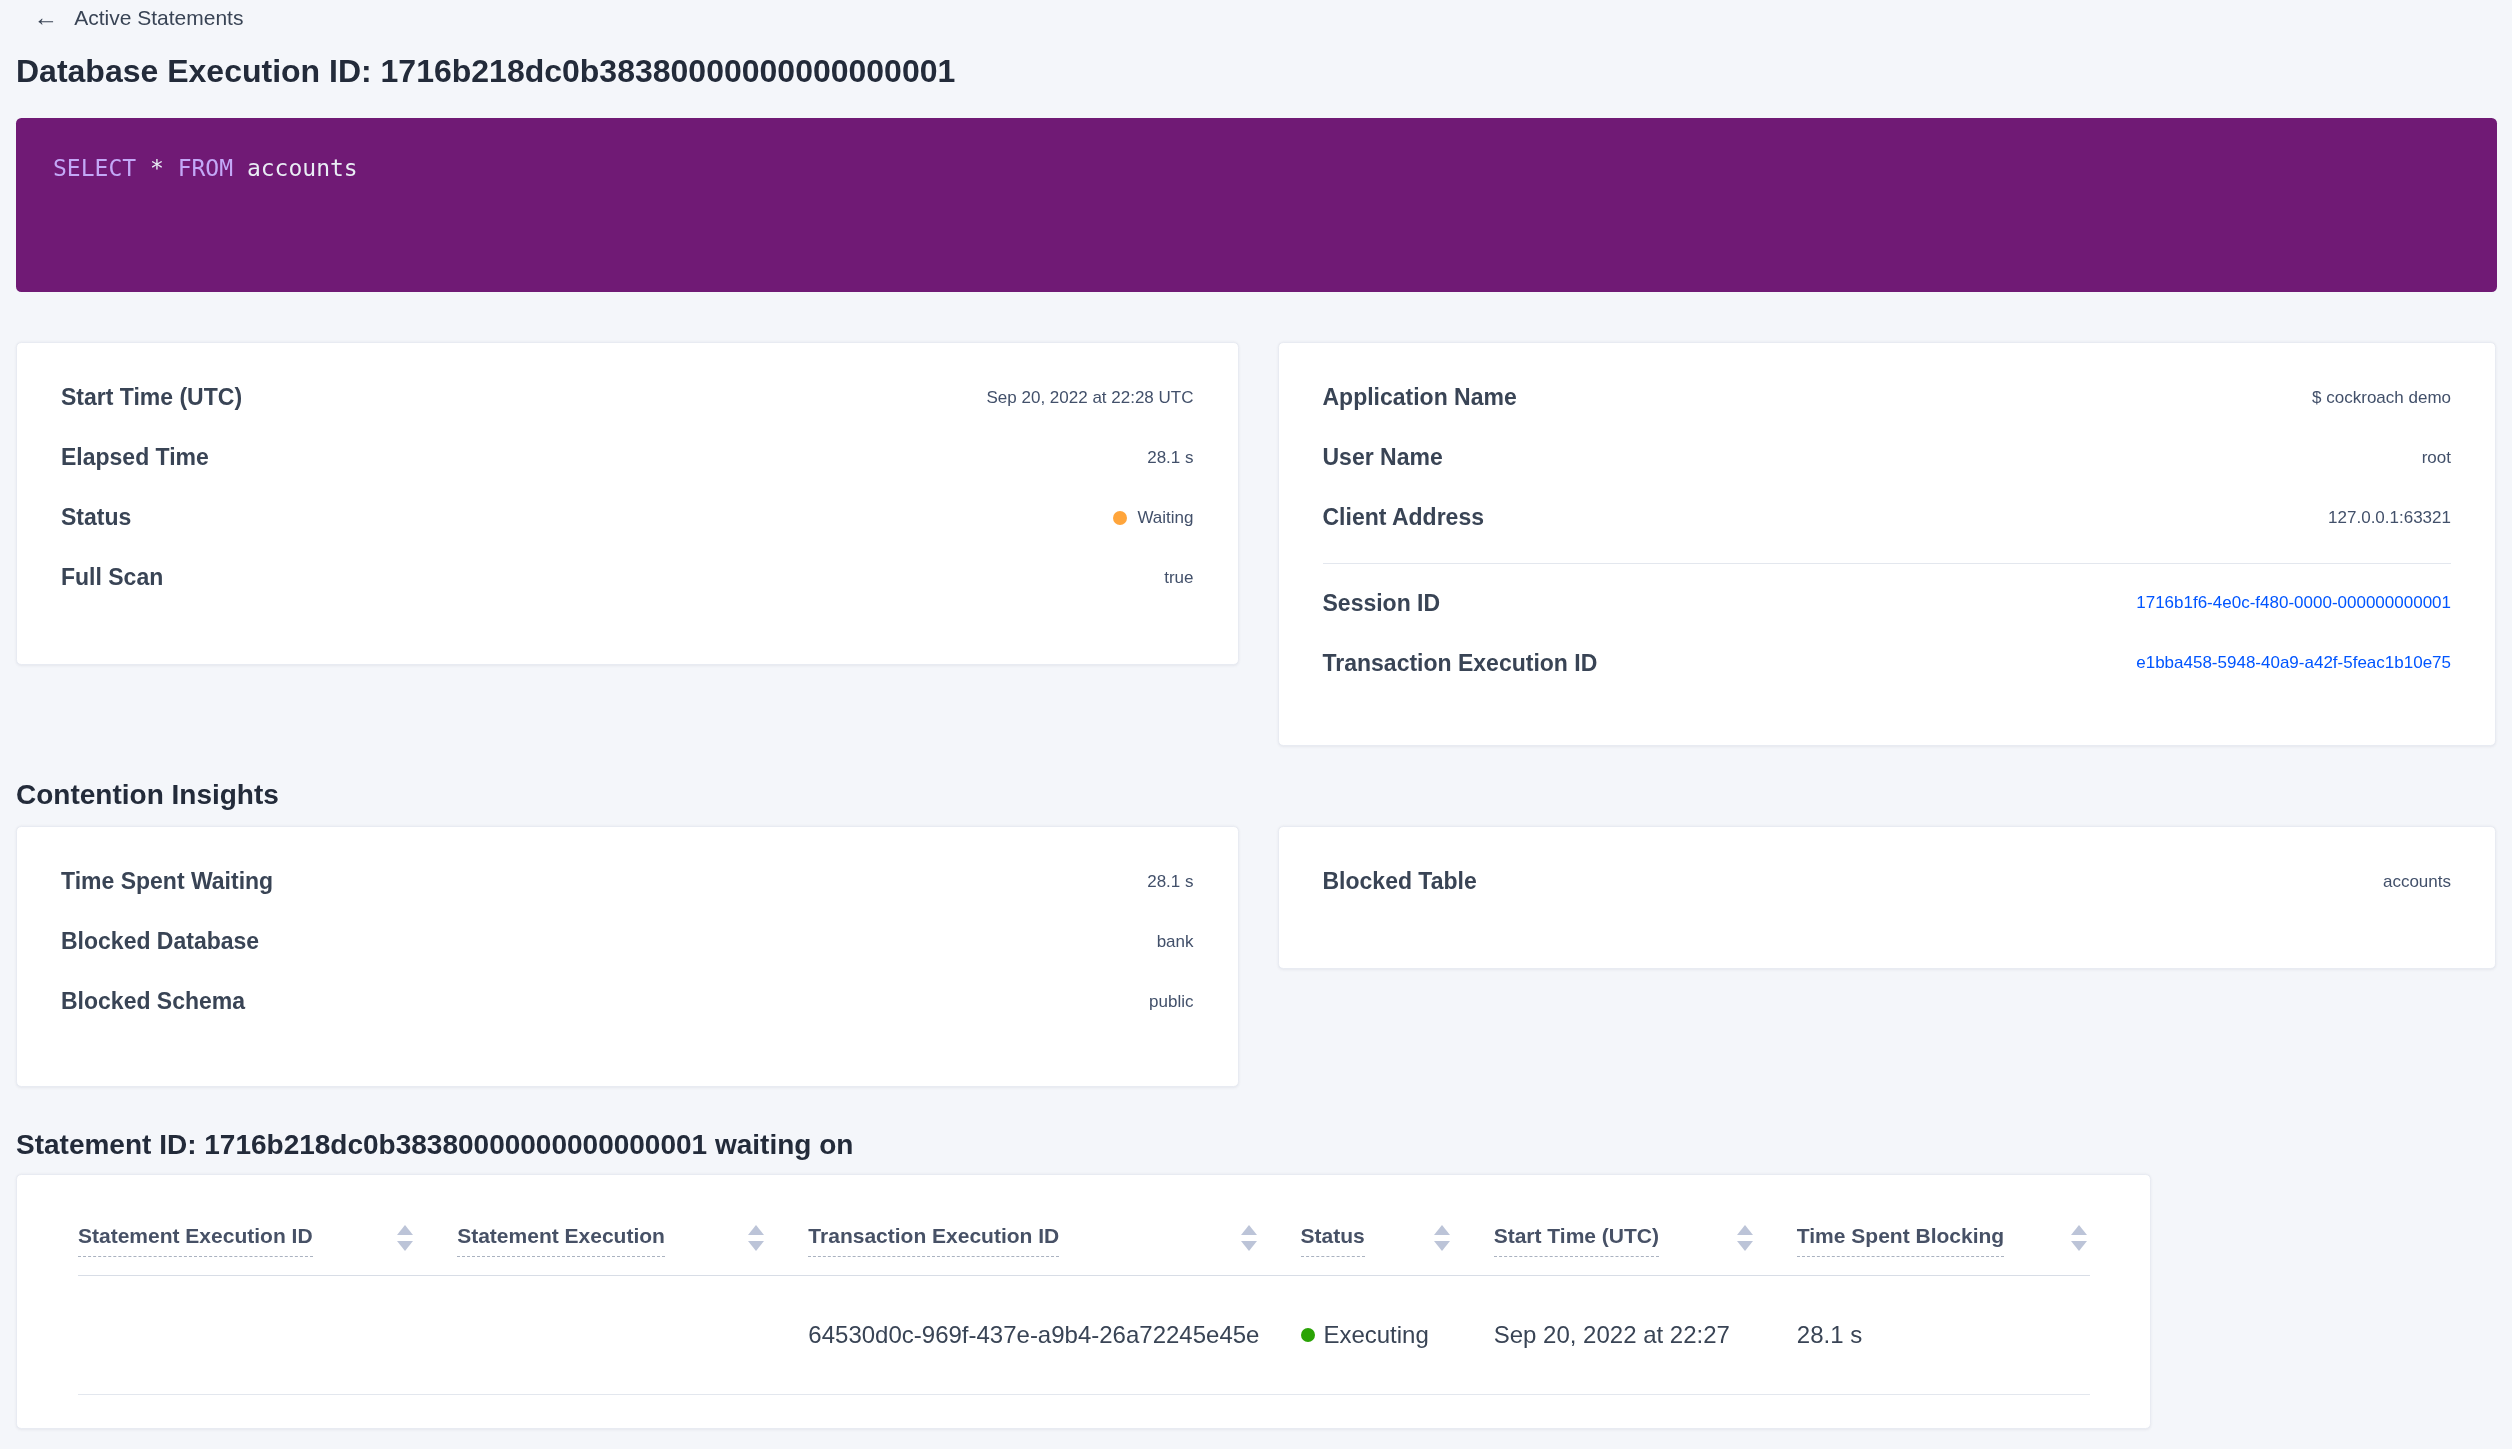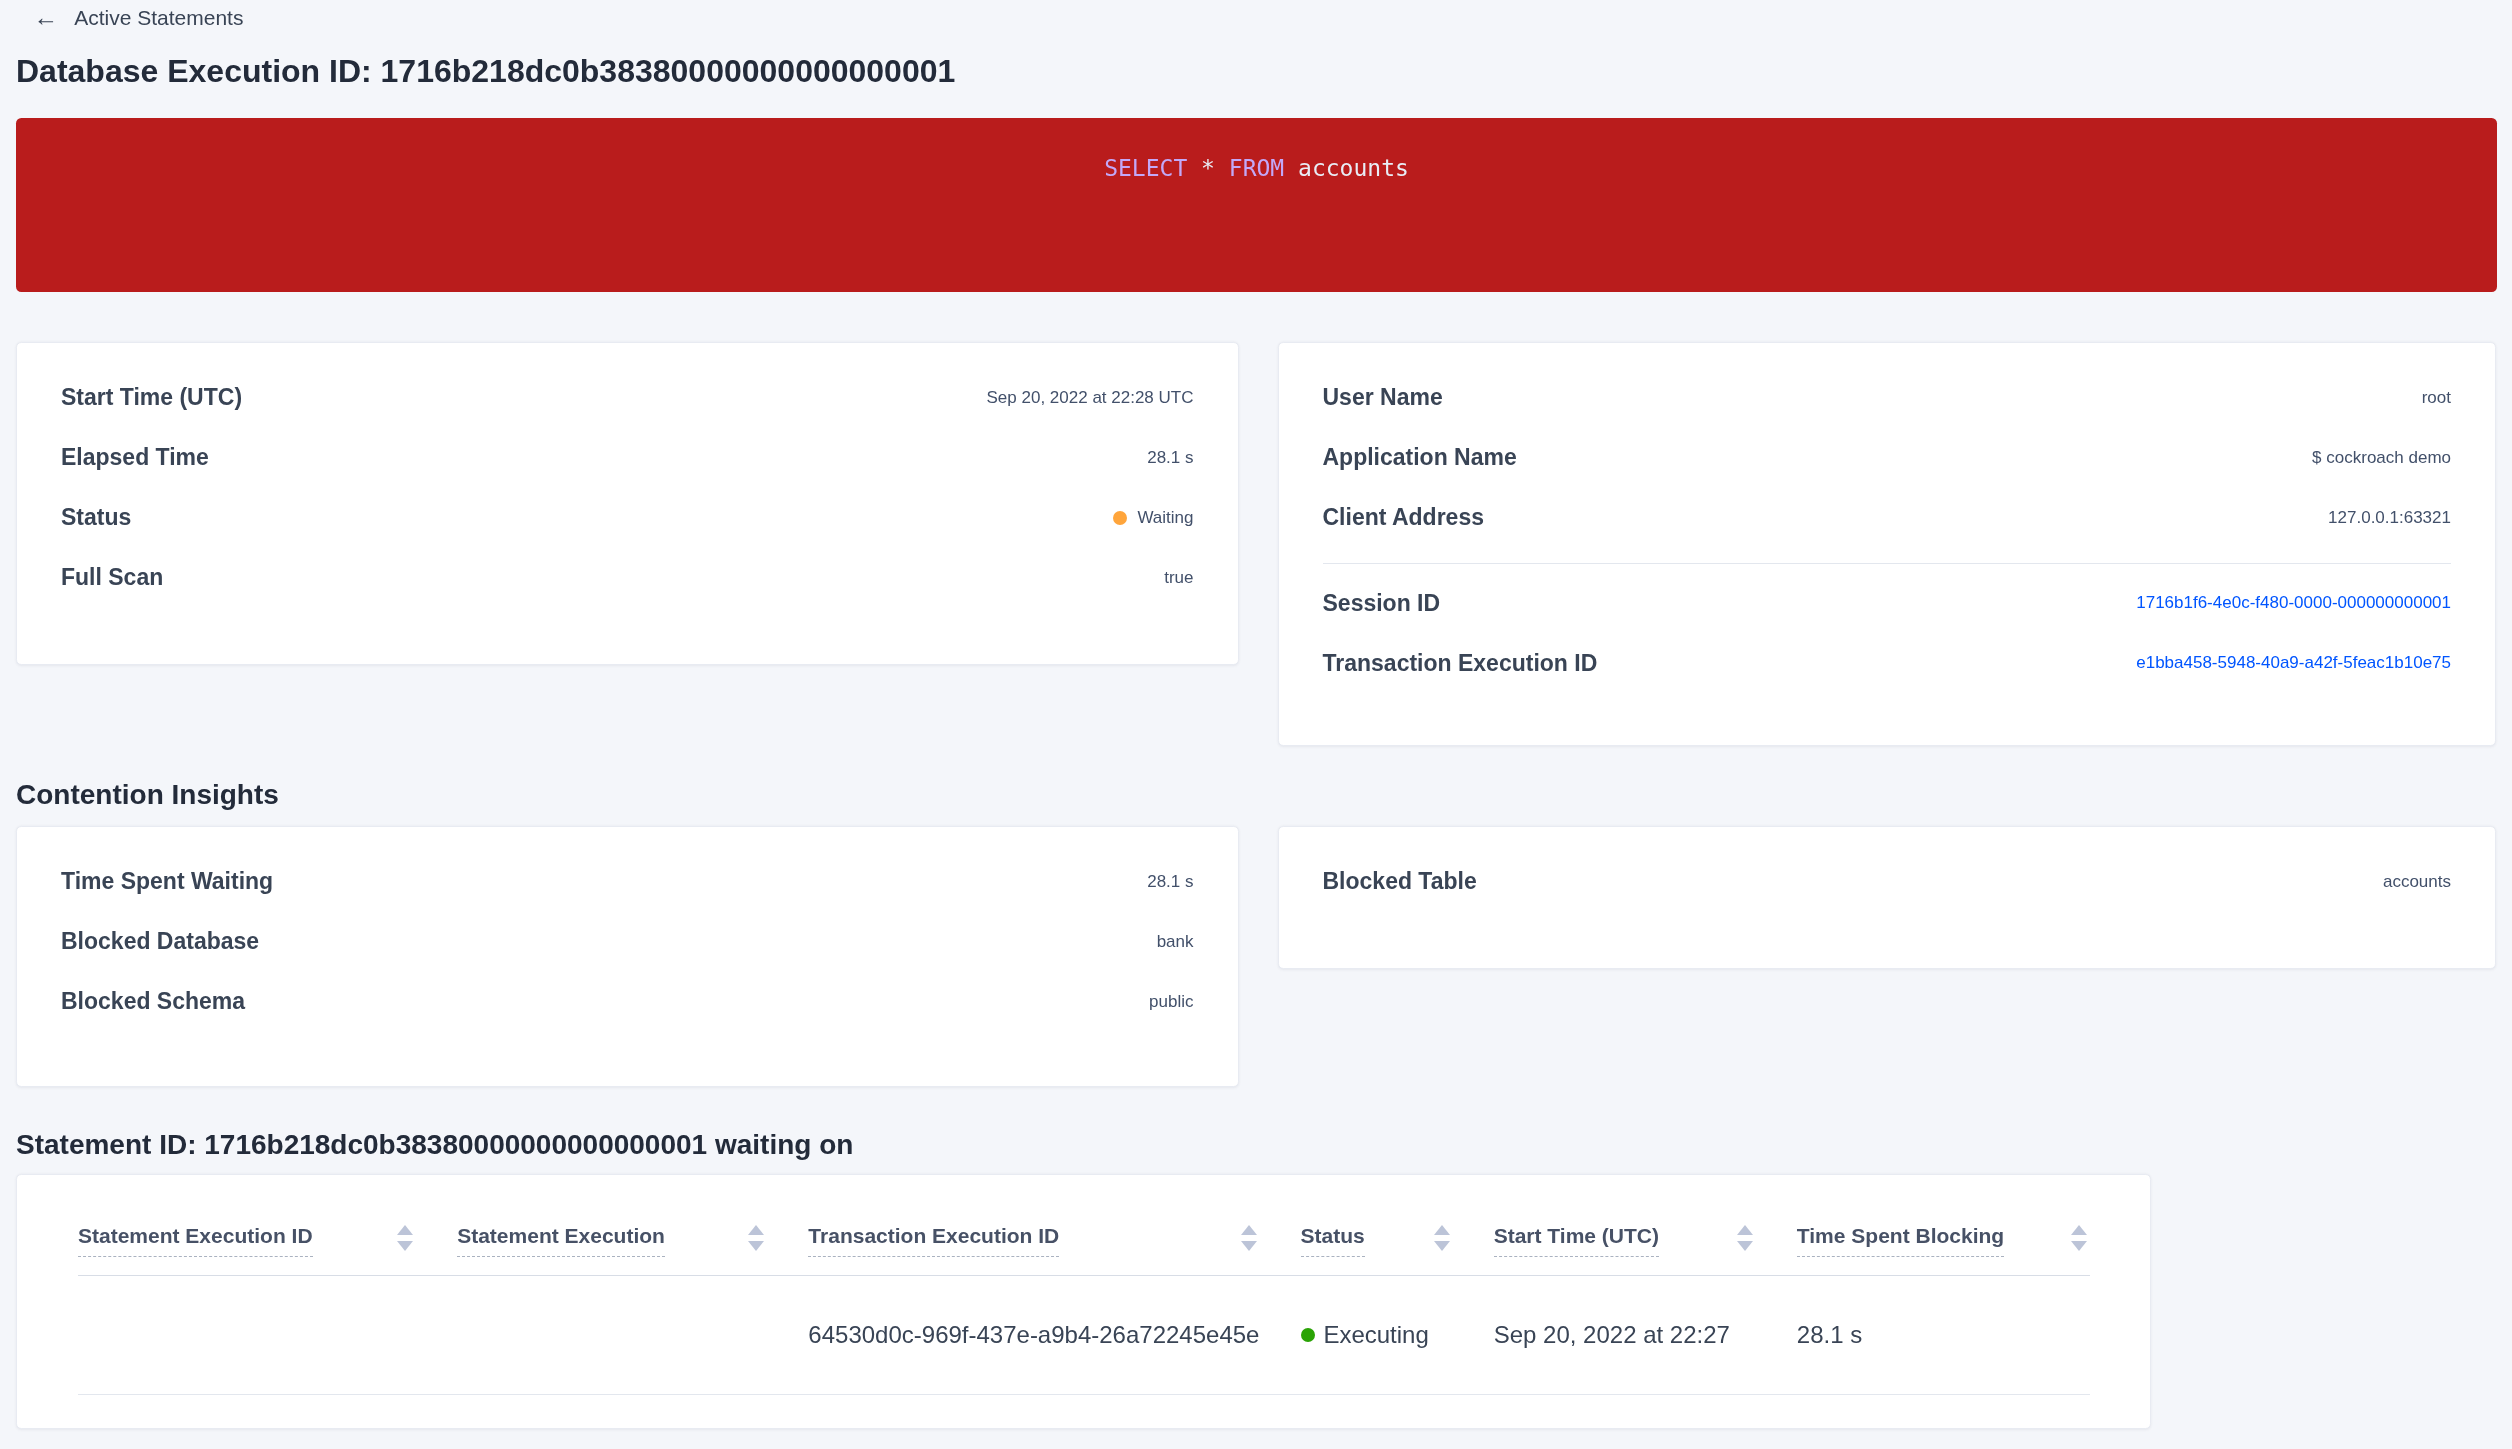--- a/index.html
+++ b/index.html
@@ -25,28 +25,27 @@
   .page-title {
     margin-top: 19.3px;
     font-size: 32px; line-height: 40px; font-weight: bold;
     color: #232b3a;
   }
 
   
   .sql-box {
     margin-top: 27px;
     width: 2481px; height: 174px;
-    background: #b91c1c;
+    background: #701a75;
     border-radius: 5.3px;
     padding: 35px 37px;
     font-family: "DejaVu Sans Mono", monospace;
     font-size: 23px; line-height: 30px;
     color: #e9edf5;
     white-space: pre;
-    text-align: center;
   }
   .sql-kw { color: #c3a8f7; }
 
   
   .cards-row { display: flex; gap: 39px; align-items: flex-start; }
   .row-1 { margin-top: 50px; }
   .row-2 { margin-top: 12.3px; }
   .card {
     background: #ffffff;
     border: 0.9px solid #e8ebf2;
@@ -163,26 +162,26 @@
         </span>
       </div>
       <div class="info-row">
         <span class="info-label">Full Scan</span>
         <span class="info-value">true</span>
       </div>
     </div>
 
     <div class="card card-session">
       <div class="info-row">
+        <span class="info-label">Application Name</span>
+        <span class="info-value">$ cockroach demo</span>
+      </div>
+      <div class="info-row">
         <span class="info-label">User Name</span>
         <span class="info-value">root</span>
-      </div>
-      <div class="info-row">
-        <span class="info-label">Application Name</span>
-        <span class="info-value">$ cockroach demo</span>
       </div>
       <div class="info-row">
         <span class="info-label">Client Address</span>
         <span class="info-value">127.0.0.1:63321</span>
       </div>
       <hr class="card-divider">
       <div class="info-row">
         <span class="info-label">Session ID</span>
         <span class="info-value link">1716b1f6-4e0c-f480-0000-000000000001</span>
       </div>

